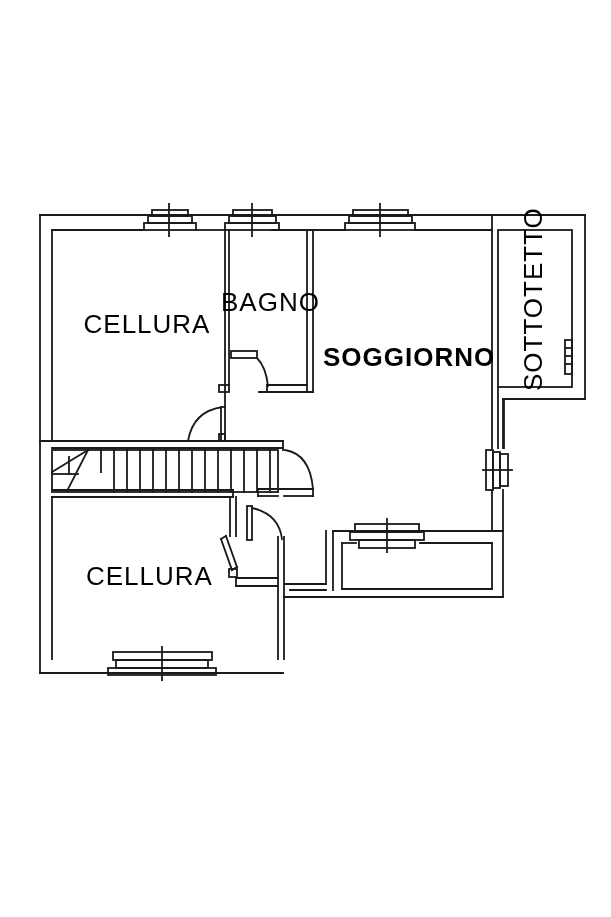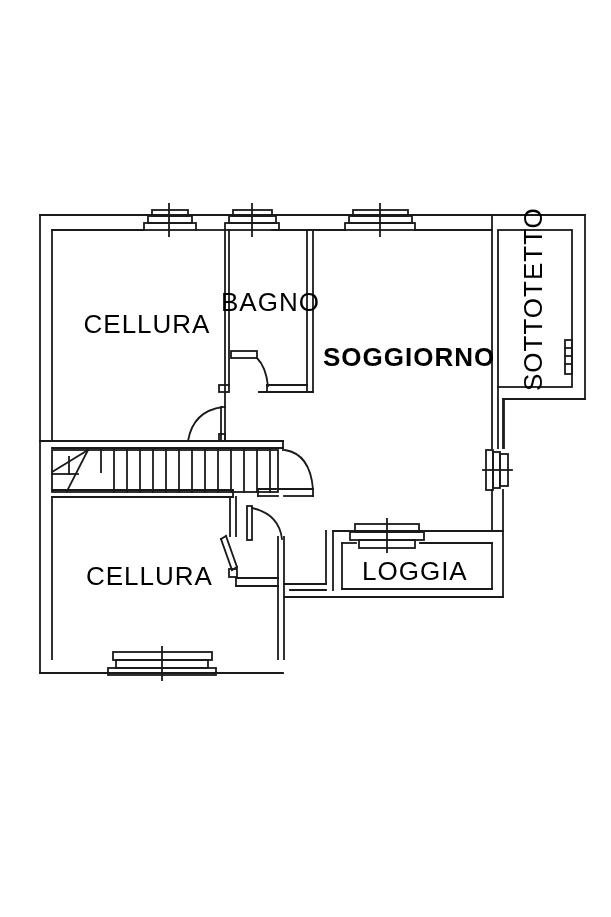--- a/index.html
+++ b/index.html
@@ -210,14 +210,13 @@
   <div class="room-label" style="left:83px;top:309px;width:128px;">CELLURA</div>
 
   <div class="room-label" style="left:221px;top:287px;width:94px;">BAGNO</div>
 
   <div class="room-label" style="left:323px;top:342px;width:152px;font-weight:bold;">SOGGIORNO</div>
 
   <div class="room-label vertical" style="left:448px;top:291px;width:170px;">SOTTOTETTO</div>
 
   <div class="room-label" style="left:86px;top:561px;width:124px;">CELLURA</div>
 
-  <div class="room-label" style="left:362px;top:556px;width:98px;">LOGGIA</div>
 </div>
 
 </body></html>

